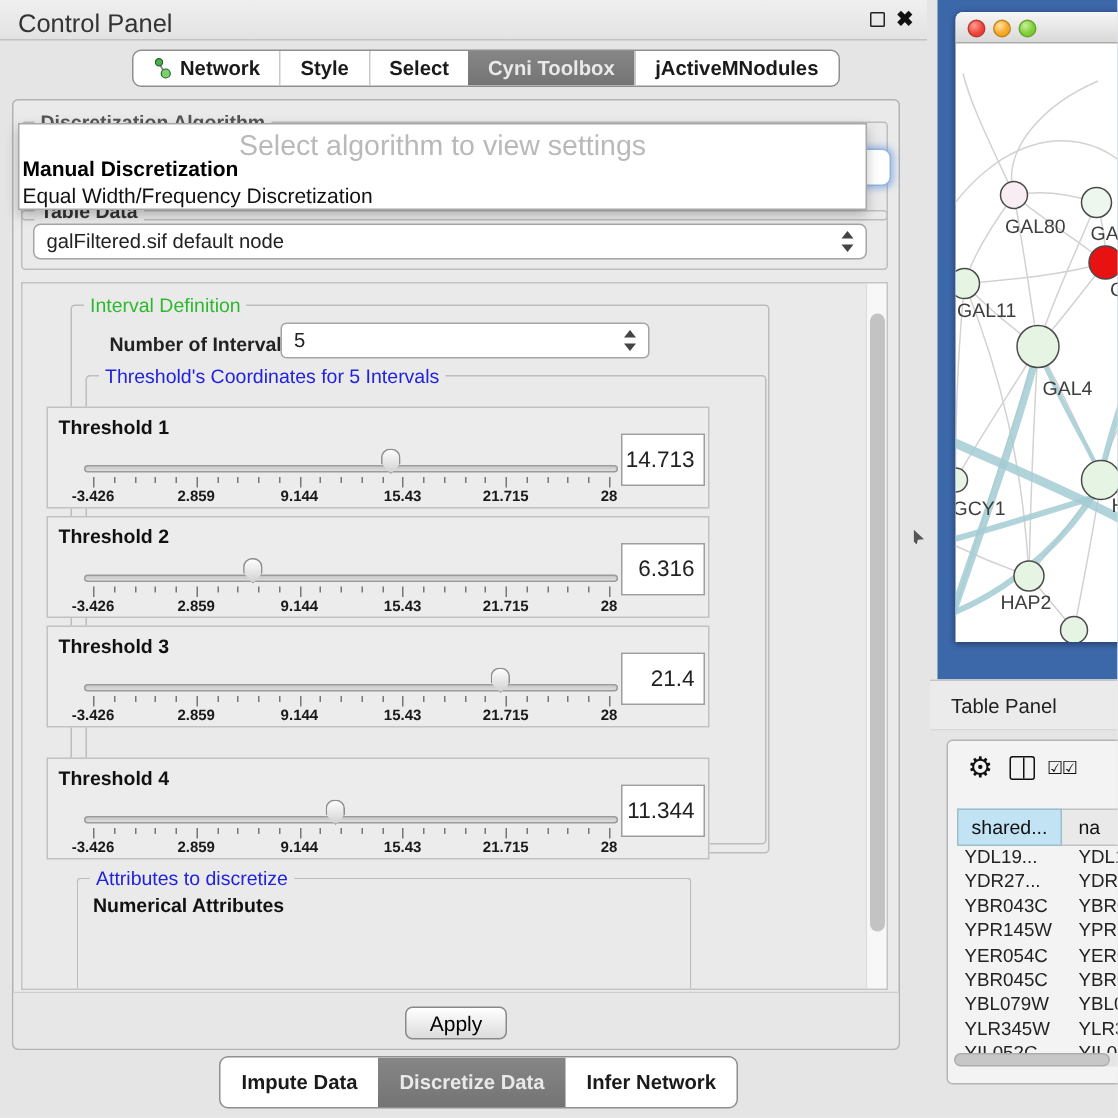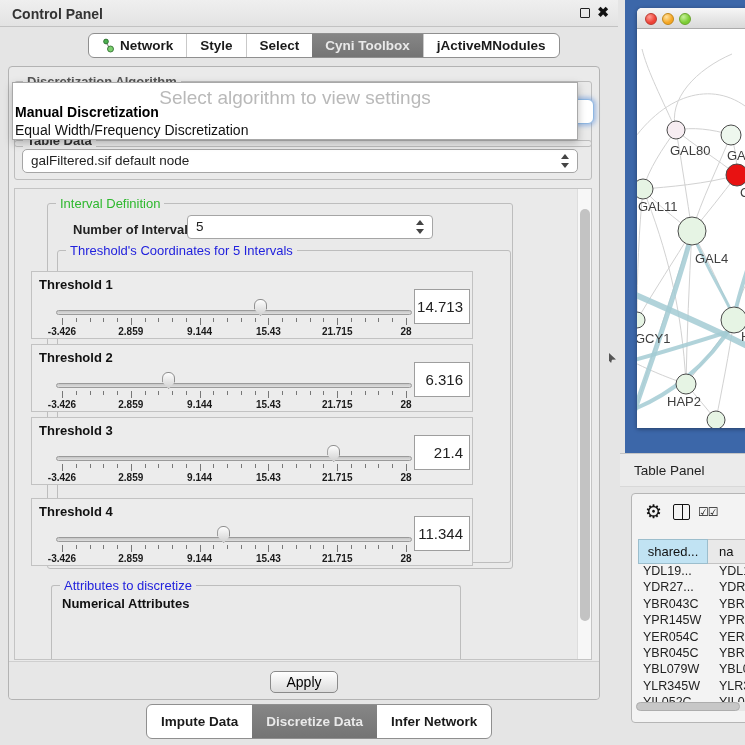--- a/index.html
+++ b/index.html
@@ -2,21 +2,21 @@
 <html><head>
 <meta charset="utf-8">
 <style>
   * { margin:0; padding:0; box-sizing:border-box; }
   html,body { width:745px; height:745px; overflow:hidden; }
   body { font-family:"Liberation Sans", sans-serif; background:#e5e5e5; position:relative; color:#222; }
   .abs { position:absolute; }
 
   
   #titlebar { left:0; top:0; width:618px; height:27px; background:linear-gradient(#efefef,#e3e3e3); border-bottom:1px solid #c2c2c2; }
-  #titlebar .title { position:absolute; left:12px; top:6px; font-size:14px; color:#333;font-weight:bold; }
+  #titlebar .title { position:absolute; left:12px; top:6px; font-size:17px; color:#333; }
   #float-btn { position:absolute; right:28px; top:8px; width:10px; height:10px; border:1.6px solid #222; border-radius:1px; }
   #close-btn { position:absolute; right:9px; top:4px; font-size:14px; font-weight:bold; color:#111; }
 
   #tabbar { left:88px; top:33px; height:25px; display:flex; border:1px solid #8f8f8f; border-radius:6px; background:#fff; overflow:hidden; font-size:13.5px; font-weight:bold; }
   .tab { display:flex; align-items:center; padding:0 13px; color:#1a1a1a; position:relative; }
   .tab.sep { border-left:1px solid #c9c9c9; }
   .tab.selected { background:linear-gradient(#868686,#747474); color:#e9e9e9; }
   .net-ic { width:13px; height:15px; margin-right:5px; }
 
   #outer-panel { left:8px; top:66px; width:592px; height:634px; border:1px solid #b3b3b3; border-radius:4px; background:#eaeaea; }
@@ -273,21 +273,21 @@
         <div class="tick" style="left: 305.2px; top: 46px; height: 7px;"></div>
         <div class="ticklab" style="left: 305.2px;">21.715</div>
         <div class="tick" style="left: 318.96px; top: 46px; height: 4px;"></div>
         <div class="tick" style="left: 332.72px; top: 46px; height: 4px;"></div>
         <div class="tick" style="left: 346.48px; top: 46px; height: 4px;"></div>
         <div class="tick" style="left: 360.24px; top: 46px; height: 4px;"></div>
         <div class="tick" style="left: 374px; top: 46px; height: 7px;"></div>
         <div class="ticklab" style="left: 374px;">28</div>
         <div class="vbox">21.4</div>
       </div>
-      <div class="th-row" style="top: 309px;">
+      <div class="th-row" style="top: 316px;">
         <div class="tlabel">Threshold 4</div>
         <div class="track"></div>
         <div class="thumb-sl" style="left: 185.178px;"></div>
         <div class="tick" style="left: 30px; top: 46px; height: 7px;"></div>
         <div class="ticklab" style="left: 30px;">-3.426</div>
         <div class="tick" style="left: 43.76px; top: 46px; height: 4px;"></div>
         <div class="tick" style="left: 57.52px; top: 46px; height: 4px;"></div>
         <div class="tick" style="left: 71.28px; top: 46px; height: 4px;"></div>
         <div class="tick" style="left: 85.04px; top: 46px; height: 4px;"></div>
         <div class="tick" style="left: 98.8px; top: 46px; height: 7px;"></div>

